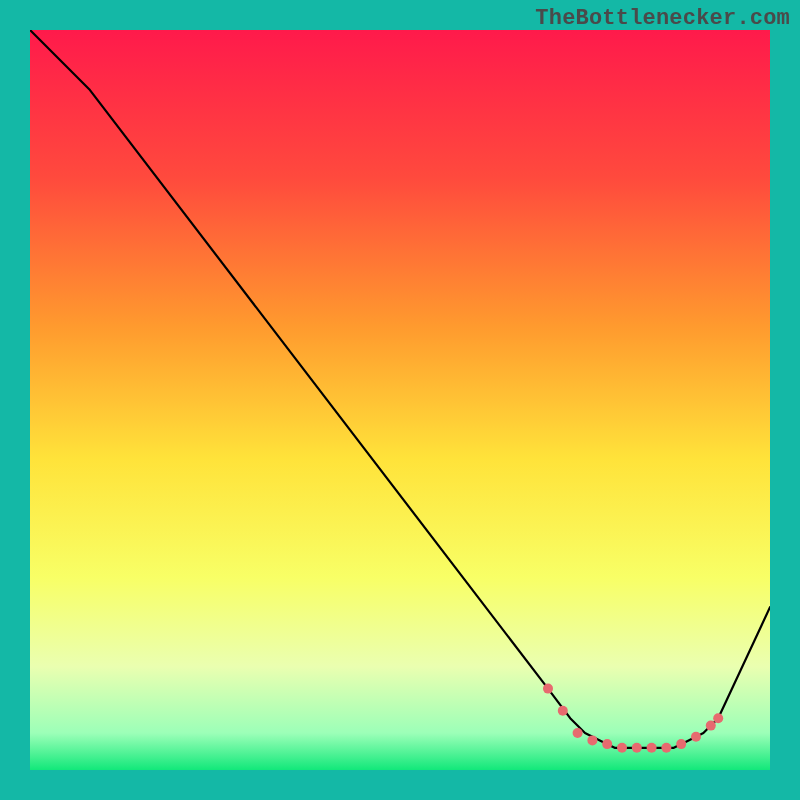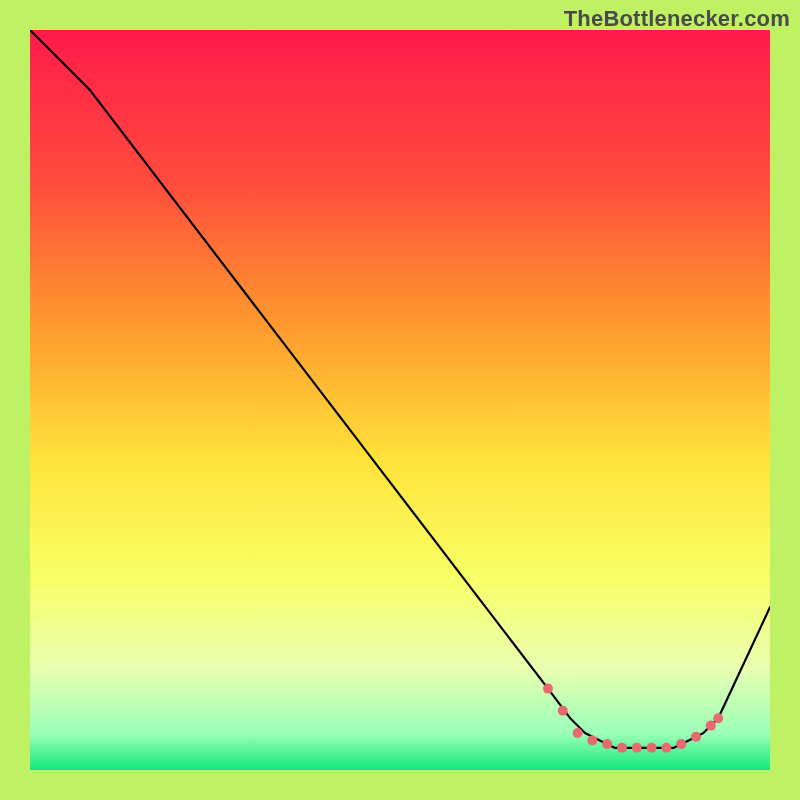--- a/index.html
+++ b/index.html
@@ -8,21 +8,22 @@
     background: #000;
     width: 800px;
     height: 800px;
     overflow: hidden;
     font-family: Arial, Helvetica, sans-serif;
   }
   .stage {
     position: relative;
     width: 800px;
     height: 800px;
-    background: #bef264;
+    background: #14b8a6;
+    font-family: Liberation Mono, monospace;
   }
   .watermark {
     position: absolute;
     top: 6px;
     right: 10px;
     color: #4a4a4a;
     font-size: 22px;
     font-weight: 600;
     letter-spacing: 0.2px;
     z-index: 50;

